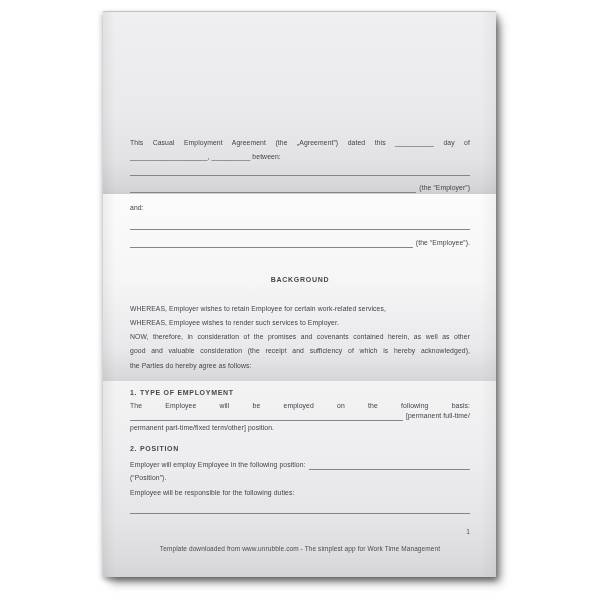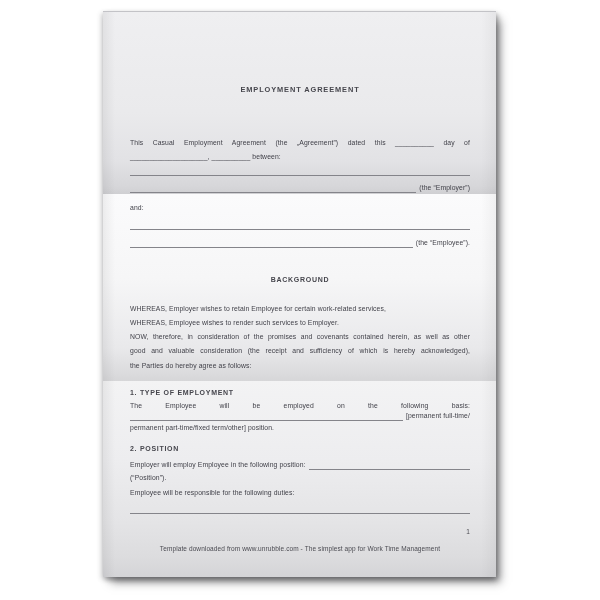--- a/index.html
+++ b/index.html
@@ -97,23 +97,20 @@
 <div class="stage">
   <div class="page">
 
     <div class="band band1"></div>
     <div class="band band2"></div>
     <div class="band band3"></div>
     <div class="page-shade"></div>
 
     <div class="content">
 
-      <div class="blk center" style="top:71px">
-        <span class="title-text">EMPLOYMENT AGREEMENT</span>
-      </div>
 
       <div class="blk just" style="top:124px">This Casual Employment Agreement (the „Agreement”) dated this __________ day of</div>
       <div class="blk" style="top:138px">____________________, __________ between:</div>
 
       <div class="hline" style="top:163px"></div>
       <div class="blk" style="top:169px">
         <div class="row">
           <span class="blank"></span>
           <span class="lbl">(the “Employer”)</span>
         </div>

